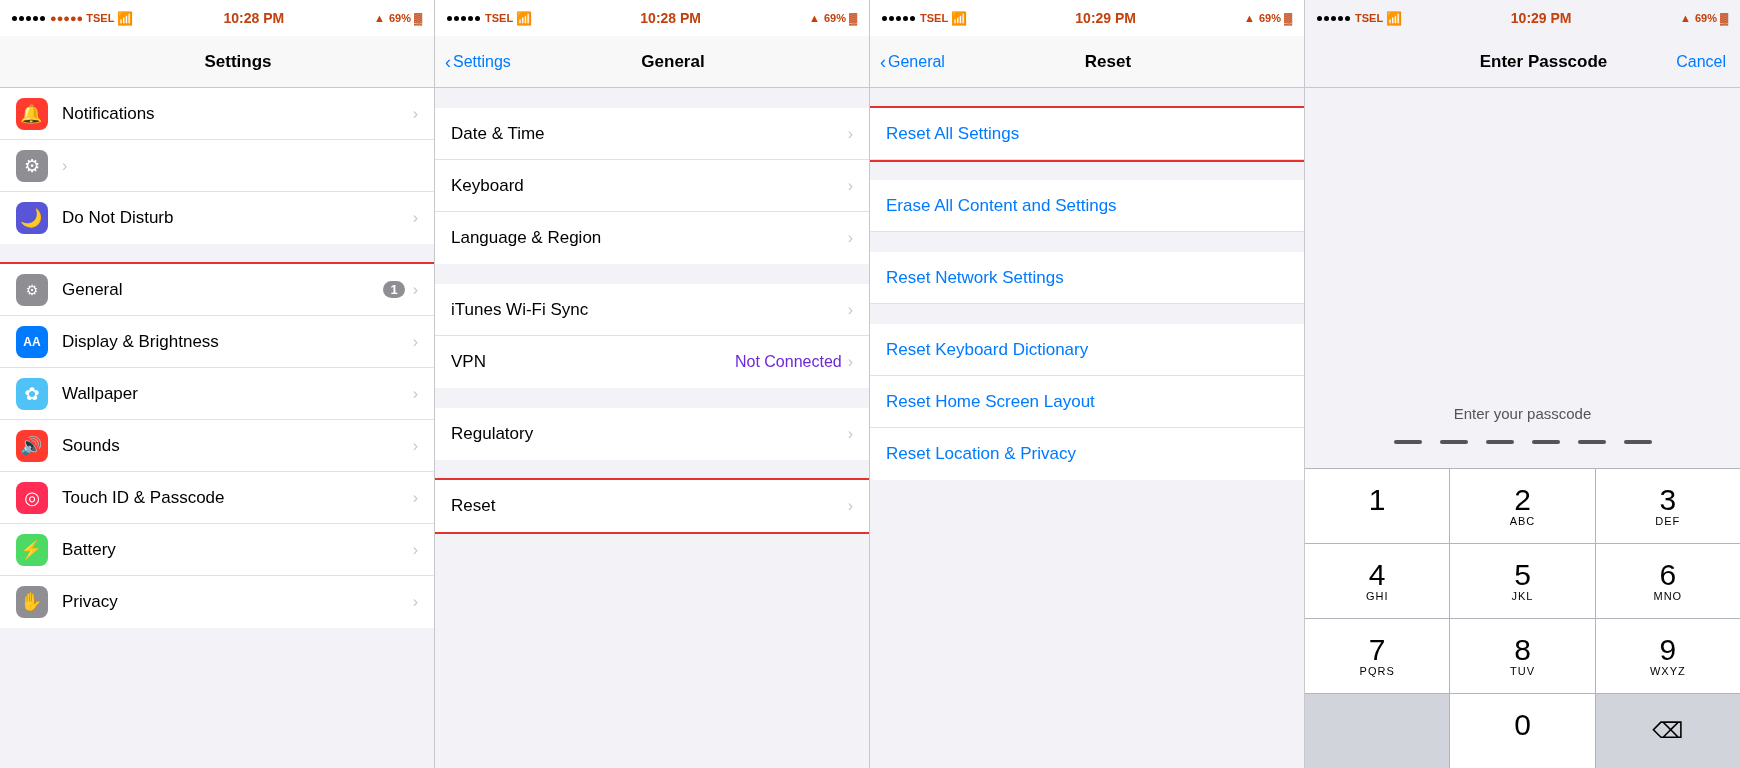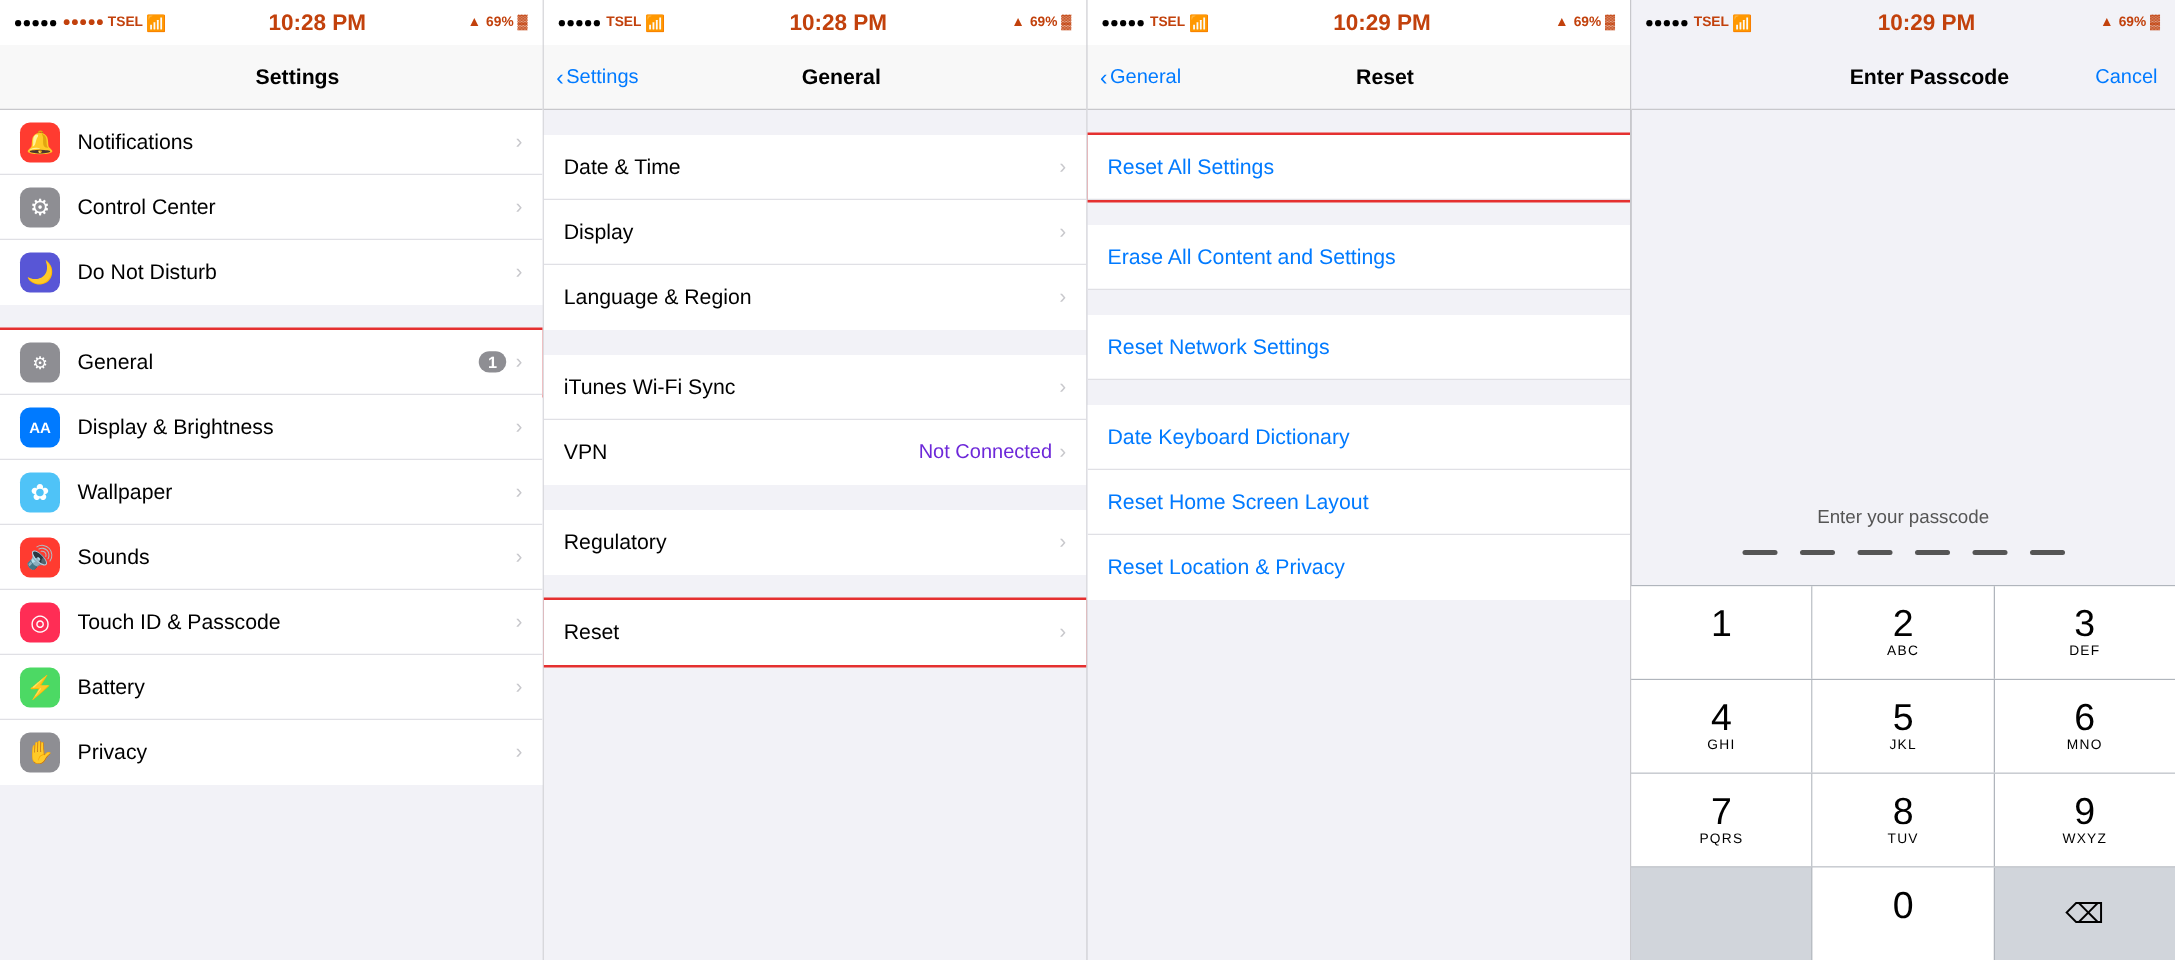--- a/index.html
+++ b/index.html
@@ -27,21 +27,21 @@
       display: flex;
       align-items: center;
       justify-content: space-between;
       padding: 0 12px;
       font-size: 12px;
       font-weight: 600;
       color: #c2410c;
       flex-shrink: 0;
     }
     .status-left { display: flex; align-items: center; gap: 3px; }
-    .status-center { font-size: 18px; font-weight: 600; text-align: right; }
+    .status-center { font-size: 14px; font-weight: 600; text-align: right; }
     .status-right { display: flex; align-items: center; gap: 4px; font-size: 12px; }
     .signal-dots { display: flex; gap: 2px; }
     .dot { width: 5px; height: 5px; background: #000; border-radius: 50%; }
 
     
     .nav-bar {
       height: 52px;
       background: #f8f8f8;
       border-bottom: 1px solid #c8c8cc;
       display: flex;
@@ -251,21 +251,20 @@
   <div style="flex:1;overflow:hidden;background:#f2f2f7;">
 
     <div class="list-section">
       <div class="list-item">
         <div class="item-icon" style="background:#ff3b30;">🔔</div>
         <span class="item-label">Notifications</span>
         <span class="item-chevron">›</span>
       </div>
       <div class="list-item">
         <div class="item-icon" style="background:#8e8e93;">⚙</div>
-        <span class="item-label">Control Center</span>
         <span class="item-chevron">›</span>
       </div>
       <div class="list-item">
         <div class="item-icon" style="background:#5856d6;">🌙</div>
         <span class="item-label">Do Not Disturb</span>
         <span class="item-chevron">›</span>
       </div>
     </div>
 
     <div class="section-gap"></div>
@@ -342,21 +341,21 @@
 
   <div style="flex:1;overflow:hidden;background:#f2f2f7;">
     <div class="section-gap"></div>
 
     <div class="list-section">
       <div class="list-item">
         <span class="item-label">Date &amp; Time</span>
         <span class="item-chevron">›</span>
       </div>
       <div class="list-item">
-        <span class="item-label">Display</span>
+        <span class="item-label">Keyboard</span>
         <span class="item-chevron">›</span>
       </div>
       <div class="list-item">
         <span class="item-label">Language &amp; Region</span>
         <span class="item-chevron">›</span>
       </div>
     </div>
 
     <div class="section-gap"></div>
 
@@ -443,21 +442,21 @@
     <div class="list-section">
       <div class="reset-item">
         <span class="reset-item-label">Reset Network Settings</span>
       </div>
     </div>
 
     <div class="section-gap"></div>
 
     <div class="list-section">
       <div class="reset-item">
-        <span class="reset-item-label">Date Keyboard Dictionary</span>
+        <span class="reset-item-label">Reset Keyboard Dictionary</span>
       </div>
       <div class="reset-item">
         <span class="reset-item-label">Reset Home Screen Layout</span>
       </div>
       <div class="reset-item" style="border-bottom:none;">
         <span class="reset-item-label">Reset Location &amp; Privacy</span>
       </div>
     </div>
   </div>
 </div>

